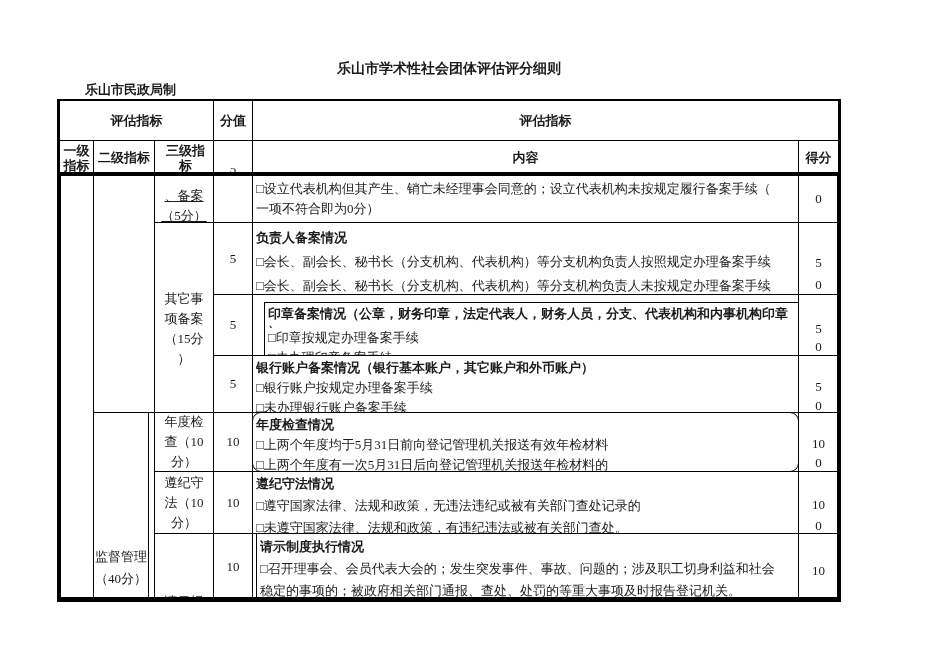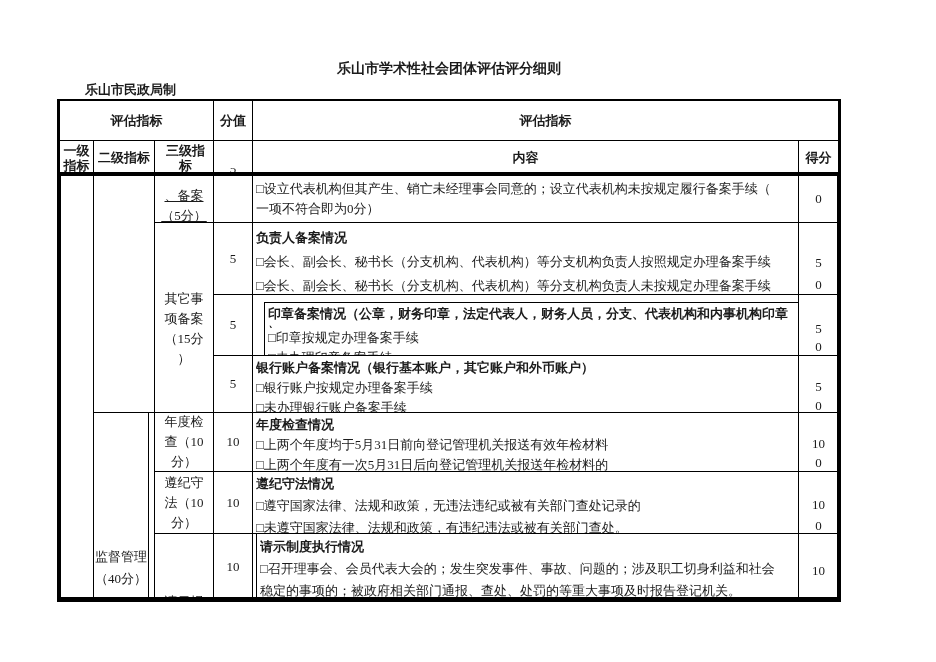--- a/index.html
+++ b/index.html
@@ -115,21 +115,21 @@
     <div class="ln b">印章备案情况（公章，财务印章，法定代表人，财务人员，分支、代表机构和内事机构印章</div>
     <div class="ln b sq">）</div>
     <div class="ln">□印章按规定办理备案手续</div>
     <div class="ln">□未办理印章备案手续</div>
   </div>
   <div class="c content" style="left:252px;top:355px;width:547px;height:58px;line-height:20px;">
     <div class="ln b">银行账户备案情况（银行基本账户，其它账户和外币账户）</div>
     <div class="ln">□银行账户按规定办理备案手续</div>
     <div class="ln">□未办理银行账户备案手续</div>
   </div>
-  <div class="c content" style="left:252px;top:412px;width:547px;height:60px;line-height:20px;">
+  <div class="c content" style="left:252px;top:412px;width:547px;height:60px;line-height:20px;border-radius:9px;">
     <div class="ln b">年度检查情况</div>
     <div class="ln">□上两个年度均于5月31日前向登记管理机关报送有效年检材料</div>
     <div class="ln">□上两个年度有一次5月31日后向登记管理机关报送年检材料的</div>
   </div>
   <div class="c content" style="left:252px;top:471px;width:547px;height:63px;line-height:22px;padding-top:1px;">
     <div class="ln b">遵纪守法情况</div>
     <div class="ln">□遵守国家法律、法规和政策，无违法违纪或被有关部门查处记录的</div>
     <div class="ln">□未遵守国家法律、法规和政策，有违纪违法或被有关部门查处。</div>
   </div>
   <div class="c content" style="left:256px;top:533px;width:556px;height:67px;line-height:22px;">

